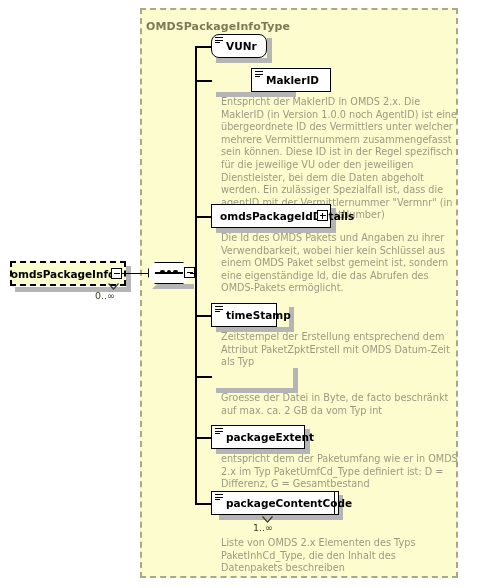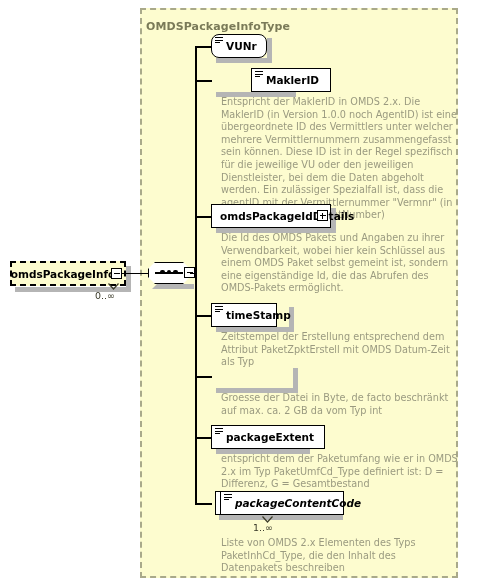--- a/index.html
+++ b/index.html
@@ -244,34 +244,34 @@
     <span class="name">timeStamp</span>
   </div>
   <div class="doc" style="left:221px;top:331px;">Zeitstempel der Erstellung entsprechend dem Attribut PaketZpktErstell mit OMDS Datum-Zeit als Typ</div>
 
   <div class="el-shadow" style="left:216px;top:388px;width:82px;"></div>
   <div class="el-shadow-r" style="left:293px;top:368px;"></div>
   <div class="doc" style="left:221px;top:392px;">Groesse der Datei in Byte, de facto beschränkt auf max. ca. 2 GB da vom Typ int</div>
 
   <div class="el-shadow" style="left:216px;top:449px;width:94px;"></div>
   <div class="el-shadow-r" style="left:305px;top:429px;"></div>
-  <div class="el" style="left:211px;top:425px;width:114px;">
+  <div class="el" style="left:211px;top:425px;width:94px;">
     <span class="sicon">
         <i></i>
         <i></i>
         <i></i>
       </span>
     <span class="name">packageExtent</span>
   </div>
   <div class="doc" style="left:221px;top:453px;">entspricht dem der Paketumfang wie er in OMDS 2.x im Typ PaketUmfCd_Type definiert ist: D = Differenz, G = Gesamtbestand</div>
 
   <div class="el-shadow" style="left:219px;top:515px;width:124px;"></div>
   <div class="el-shadow-r" style="left:338px;top:495px;"></div>
   <div class="el-rep-back" style="left:215px;top:491px;width:124px;"></div>
-  <div class="el" style="left:220px;top:491px;width:124px;font-style:italic;">
+  <div class="el" style="left:211px;top:491px;width:124px;">
     <span class="sicon">
         <i></i>
         <i></i>
         <i></i>
       </span>
     <span class="name">packageContentCode</span>
   </div>
   <div class="chev" style="left:262px;top:516px;">
     <svg width="11" height="7" viewBox="0 0 11 7">
         <path d="M0.5 0.5 L5.5 6 L10.5 0.5" fill="none" stroke="#3b3b2a" stroke-width="1.2"></path>

